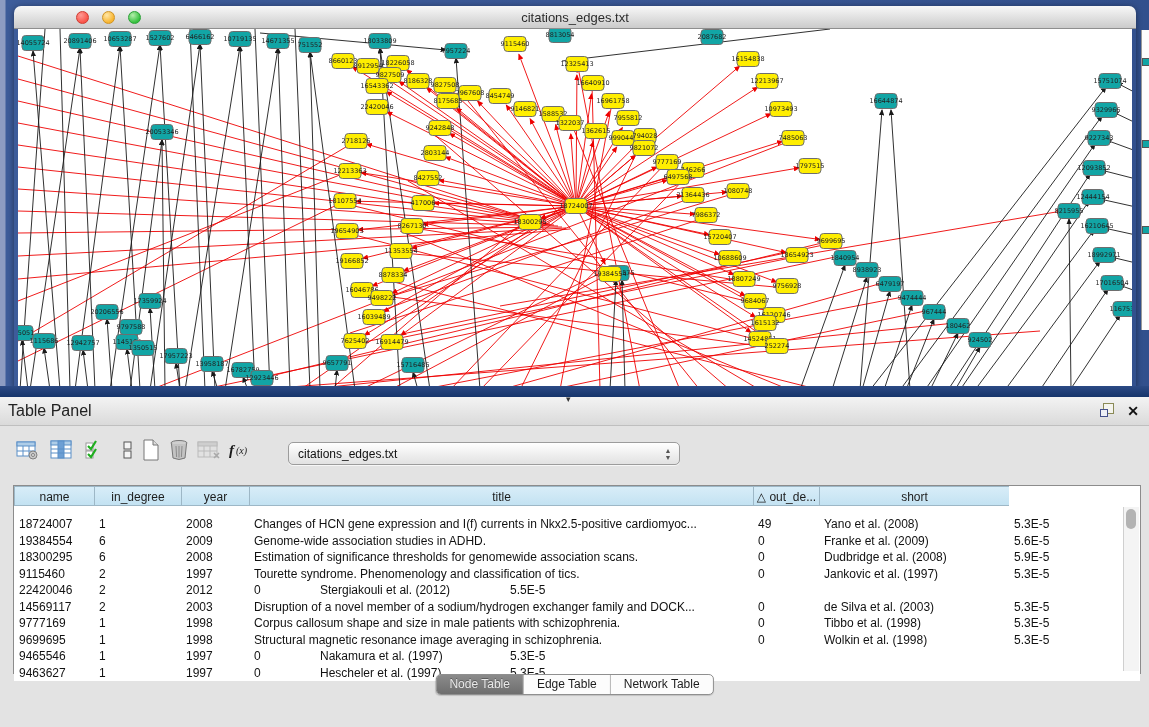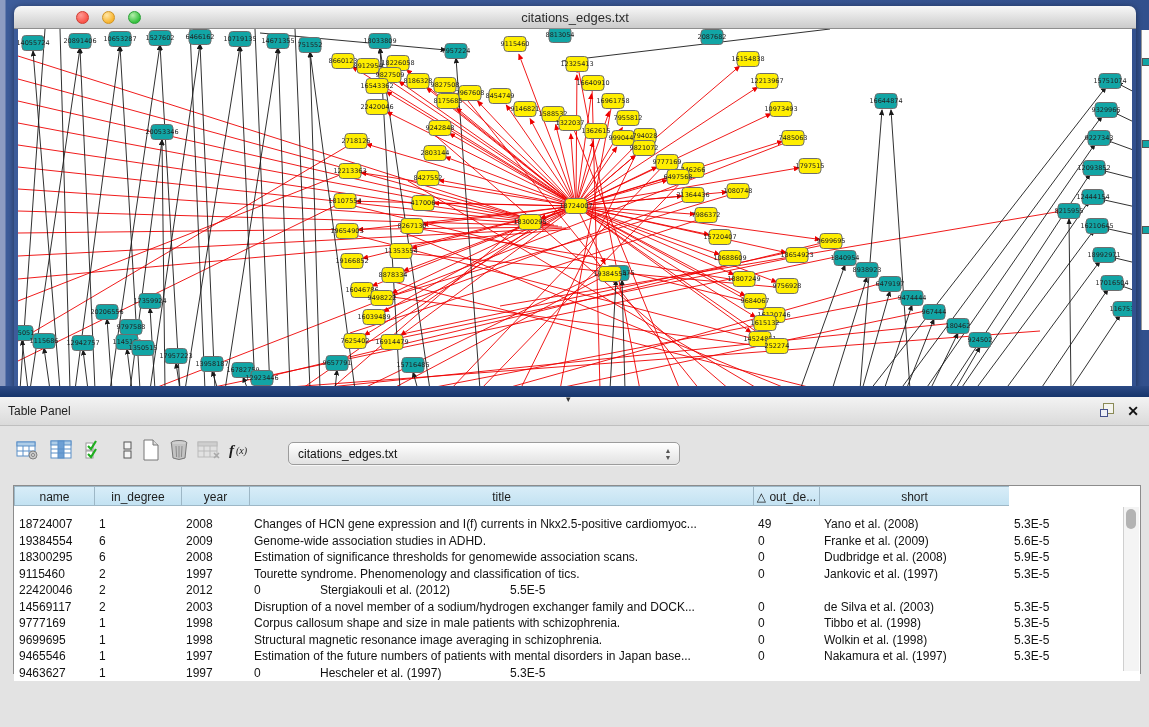--- a/index.html
+++ b/index.html
@@ -25,21 +25,21 @@
   .netcanvas{position:absolute;left:4px;top:23px;width:1114px;height:360px;background:#fff;overflow:hidden}
   svg.net{position:absolute;left:0;top:0}
   .sliver{position:absolute;right:0;top:30px;width:7px;height:300px;background:#fdfdfd;border-left:1px solid #9a9a9a}
   .sliver i{position:absolute;left:0;width:7px;height:6px;background:#12a5a5;border:1px solid #555;border-right:none;display:block}
 
   
   .panel{position:absolute;left:0;top:397px;width:1149px;height:330px;background:#e3e3e3}
   .panel-header{position:absolute;left:0;top:0;width:100%;height:28px;
                 background:linear-gradient(#f3f3f3,#dadada);border-bottom:1px solid #bfbfbf;
                 display:flex;align-items:center}
-  .panel-title{font-size:12px;color:#222;margin-left:8px}
+  .panel-title{font-size:16px;color:#222;margin-left:8px}
   .ph-icons{position:absolute;right:10px;top:6px;display:flex;align-items:center;gap:12px}
   .float-ic{position:relative;width:15px;height:15px}
   .float-ic .sq1{position:absolute;left:3px;top:0;width:9px;height:9px;border:1px solid #8a8a56;background:#f4f4ee}
   .float-ic .sq2{position:absolute;left:0;top:6px;width:6px;height:6px;border:1px solid #44508a;background:#eef0f6}
   .close-ic{font-size:14px;font-weight:bold;color:#111;line-height:14px}
   .split-caret{position:absolute;left:566px;top:-3px;font-size:9px;color:#333}
 
   .toolbar{position:absolute;left:0;top:28px;width:100%;height:58px}
   .tbtn{position:absolute;top:12px;width:26px;height:26px;display:flex;align-items:center;justify-content:center}
   .combo{position:absolute;left:288px;top:17px;width:390px;height:21px;border:1px solid #9c9c9c;border-radius:5px;
@@ -680,33 +680,39 @@
           <div class="td" style="width: 68px;">1998</div>
           <div class="td" style="width: 504px;">Structural magnetic resonance image averaging in schizophrenia.</div>
           <div class="td" style="width: 66px;">0</div>
           <div class="td" style="width: 190px;">Wolkin et al. (1998)</div>
           <div class="td" style="width: 86px;">5.3E-5</div>
         </div>
         <div class="tr">
           <div class="td" style="width: 80px;">9465546</div>
           <div class="td" style="width: 87px;">1</div>
           <div class="td" style="width: 68px;">1997</div>
-          <div class="td" style="width: 504px;">Estimation of the future numbers of patients with mental disorders in Japan base...</div>
           <div class="td" style="width: 66px;">0</div>
           <div class="td" style="width: 190px;">Nakamura et al. (1997)</div>
           <div class="td" style="width: 86px;">5.3E-5</div>
         </div>
         <div class="tr">
           <div class="td" style="width: 80px;">9463627</div>
           <div class="td" style="width: 87px;">1</div>
           <div class="td" style="width: 68px;">1997</div>
           <div class="td" style="width: 66px;">0</div>
           <div class="td" style="width: 190px;">Hescheler et al. (1997)</div>
           <div class="td" style="width: 86px;">5.3E-5</div>
         </div>
       </div>
     <div class="vscroll">
       <div class="vthumb"></div>
     </div>
   </div>
 
+  <div class="tabsbar">
+    <div class="segs">
+      <span class="seg active">Node Table</span>
+      <span class="seg">Edge Table</span>
+      <span class="seg">Network Table</span>
+    </div>
+  </div>
 
 </div>
 
 </body></html>

